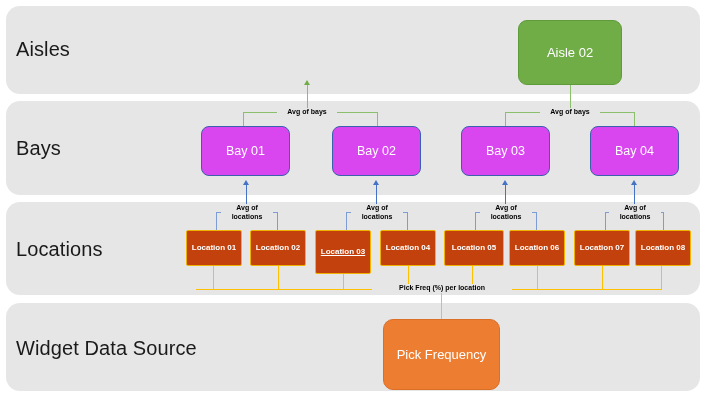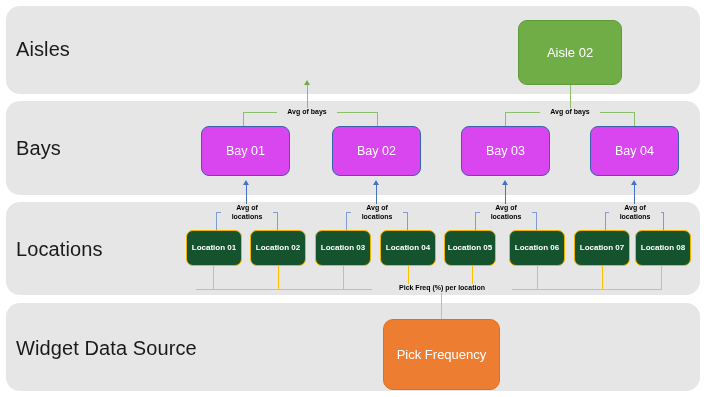--- a/index.html
+++ b/index.html
@@ -45,23 +45,23 @@
     border-radius:9px;
     font-size:13px;
   }
   .bay{
     background:#d946ef;
     border:1px solid #3A62AC;
     border-radius:8px;
     font-size:12.5px;
   }
   .loc{
-    background:#14532d;
+    background:#c2410c;
     border:1px solid #F0B400;
-    border-radius:7px;
+    border-radius:2px;
     font-size:8px;
     font-weight:700;
   }
   .source{
     background:#ED7D31;
     border:1px solid #DC6F26;
     border-radius:10px;
     font-size:13px;
     flex-direction:column;
     padding:0 6px;
@@ -199,23 +199,23 @@
 
   <div class="node aisle" style="left:518px;top:20px;width:104px;height:65px;">Aisle 02</div>
 
   <div class="node bay" style="left:201px;top:126px;width:89px;height:50px;">Bay 01</div>
   <div class="node bay" style="left:332px;top:126px;width:89px;height:50px;">Bay 02</div>
   <div class="node bay" style="left:461px;top:126px;width:89px;height:50px;">Bay 03</div>
   <div class="node bay" style="left:590px;top:126px;width:89px;height:50px;">Bay 04</div>
 
   <div class="node loc" style="left:186px;top:230px;width:56px;height:36px;">Location 01</div>
   <div class="node loc" style="left:250px;top:230px;width:56px;height:36px;">Location 02</div>
-  <div class="node loc" style="left:315px;top:230px;width:56px;height:36px;">Location 03</div>
+  <div class="node loc" style="left:315px;top:230px;width:56px;height:44px;text-decoration:underline;">Location 03</div>
   <div class="node loc" style="left:380px;top:230px;width:56px;height:36px;">Location 04</div>
-  <div class="node loc" style="left:444px;top:230px;width:52px;height:36px;">Location 05</div>
+  <div class="node loc" style="left:444px;top:230px;width:60px;height:36px;">Location 05</div>
   <div class="node loc" style="left:509px;top:230px;width:56px;height:36px;">Location 06</div>
   <div class="node loc" style="left:574px;top:230px;width:56px;height:36px;">Location 07</div>
   <div class="node loc" style="left:635px;top:230px;width:56px;height:36px;">Location 08</div>
 
   <div class="node source" style="left:383px;top:319px;width:117px;height:71px;">
     <span>Pick Frequency</span>
   </div>
 
 </div>
 

